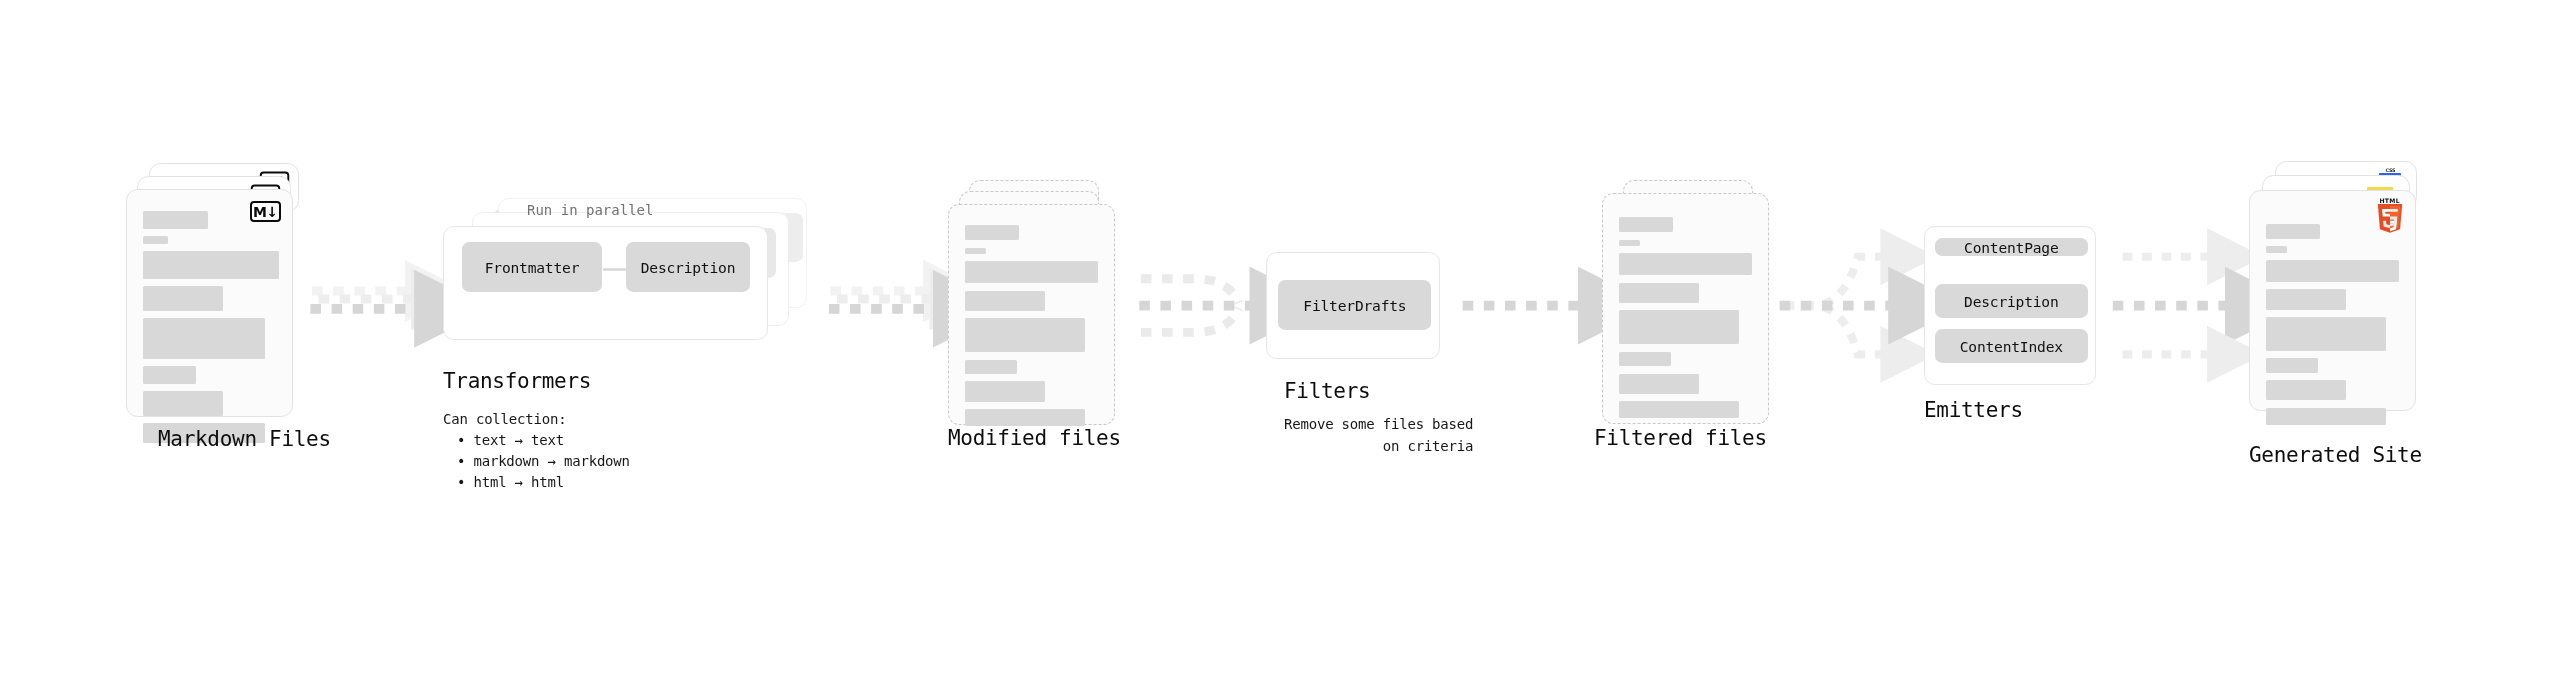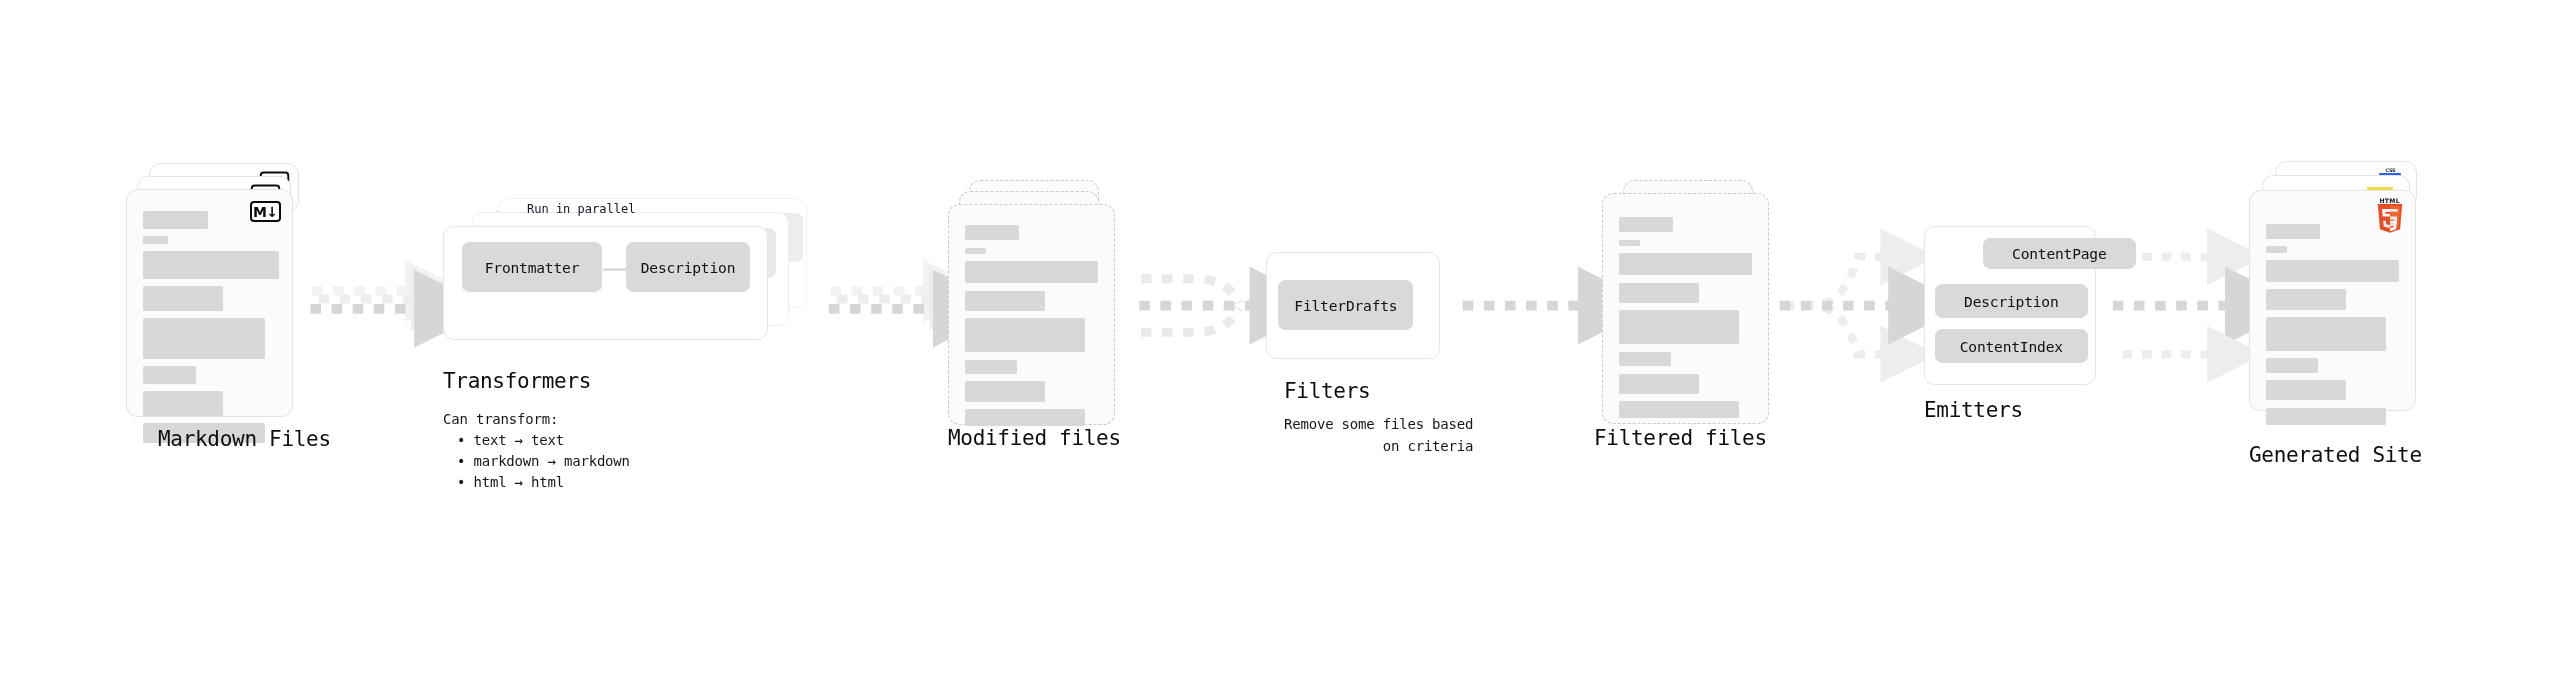--- a/index.html
+++ b/index.html
@@ -88,22 +88,22 @@
     position: absolute;
     font-size: 14px;
     line-height: 1.55;
     color: #171717;
     white-space: pre-line;
     letter-spacing: -0.2px;
   }
   .sub.list { line-height: 1.65; }
   .annot {
     position: absolute;
-    font-size: 12px;
-    color: #0f172a;
+    font-size: 14px;
+    color: #737373;
     white-space: nowrap;
     text-align: center;
   }
 
   svg.layer { position: absolute; left: 0; top: 0; overflow: visible; }
 </style>
 </head>
 <body>
 
 <div id="stage">
@@ -209,21 +209,21 @@
       <div class="pill" style="left:18px; top:15.4px; width:140px; height:50px;">Frontmatter</div>
       <svg class="layer" width="57" height="16.3" style="left:159px; top:36px;" viewBox="0 0 70 20">
         <line x1="0" y1="8" x2="38" y2="8" stroke="#d6d6d6" stroke-width="3"></line>
         <path d="M38,2 L49,8 L38,14 z" fill="#d6d6d6"></path>
       </svg>
       <div class="pill" style="left:182px; top:15.4px; width:124px; height:50px;">Description</div>
     </div>
   </div>
   <div class="annot" style="left:527px; top:202px;">Run in parallel</div>
   <div class="title" style="left:443px; top:369px;">Transformers</div>
-  <div class="sub" style="left:443px; top:409px;">Can transform:</div>
+  <div class="sub" style="left:443px; top:409px;">Can collection:</div>
   <div class="sub list" style="left:457px; top:429px;">• text → text</div>
   <div class="sub list" style="left:457px; top:450px;">• markdown → markdown</div>
   <div class="sub list" style="left:457px; top:471px;">• html → html</div>
 
   <div class="node" style="left:948px; top:180px;">
     <div class="doc-stack" style="width:175px;height:252px;">
       <div class="doc dashed" style="left:21px; top:0;   width:130px; height:41px;"></div>
       <div class="doc dashed" style="left:10.6px; top:11.4px; width:140px; height:41px;"></div>
       <div class="doc dashed" style="left:0; top:24.4px; width:167px; height:221px;">
         <div class="doc-body" style="top:19.5px;">
@@ -236,21 +236,21 @@
           <div class="bar" style="width:80px;height:20.3px;"></div>
           <div class="bar" style="width:120px;height:17px;"></div>
         </div>
       </div>
     </div>
   </div>
   <div class="title" style="left:948px; top:426px;">Modified files</div>
 
   <div class="node" style="left:1266px; top:252px;">
     <div class="gbox" style="left:0; top:0; width:174px; height:107px;">
-      <div class="pill" style="left:11.4px; top:27px; width:135px; height:50px;">FilterDrafts</div>
+      <div class="pill" style="left:11.4px; top:27px; width:153px; height:50px;">FilterDrafts</div>
     </div>
   </div>
   <div class="title" style="left:1284px; top:379px;">Filters</div>
   <div class="sub" style="left:1284px; top:414px;text-align:right;">Remove some files based
 on criteria</div>
 
   <div class="node" style="left:1602px; top:180px;">
     <div class="doc-stack" style="width:175px;height:252px;">
       <div class="doc dashed" style="left:21px; top:0;   width:130px; height:37px;"></div>
       <div class="doc dashed" style="left:0; top:13px; width:167px; height:231px;">
@@ -264,21 +264,21 @@
           <div class="bar" style="width:80px;height:20.3px;"></div>
           <div class="bar" style="width:120px;height:17px;"></div>
         </div>
       </div>
     </div>
   </div>
   <div class="title" style="left:1594px; top:426px;">Filtered files</div>
 
   <div class="node" style="left:1924px; top:226px;">
     <div class="gbox" style="left:0; top:0; width:172px; height:159px;">
-      <div class="pill" style="left:9.8px; top:11.4px; width:153px; height:31px;margin-left:48px;">ContentPage</div>
+      <div class="pill" style="left:9.8px; top:11.4px; width:153px; height:18px;">ContentPage</div>
       <div class="pill" style="left:9.8px; top:57px; width:153px; height:34px;">Description</div>
       <div class="pill" style="left:9.8px; top:102px; width:153px; height:34px;">ContentIndex</div>
     </div>
   </div>
   <div class="title" style="left:1924px; top:398px;">Emitters</div>
 
   <div class="node" style="left:2249px; top:161px;">
     <div class="doc-stack" style="width:187px;height:268px;">
       <div class="doc back" style="left:26px; top:0;   width:142px; height:47px;">
         <div class="badge" style="right:14.6px; top:11.4px; position:absolute;">

